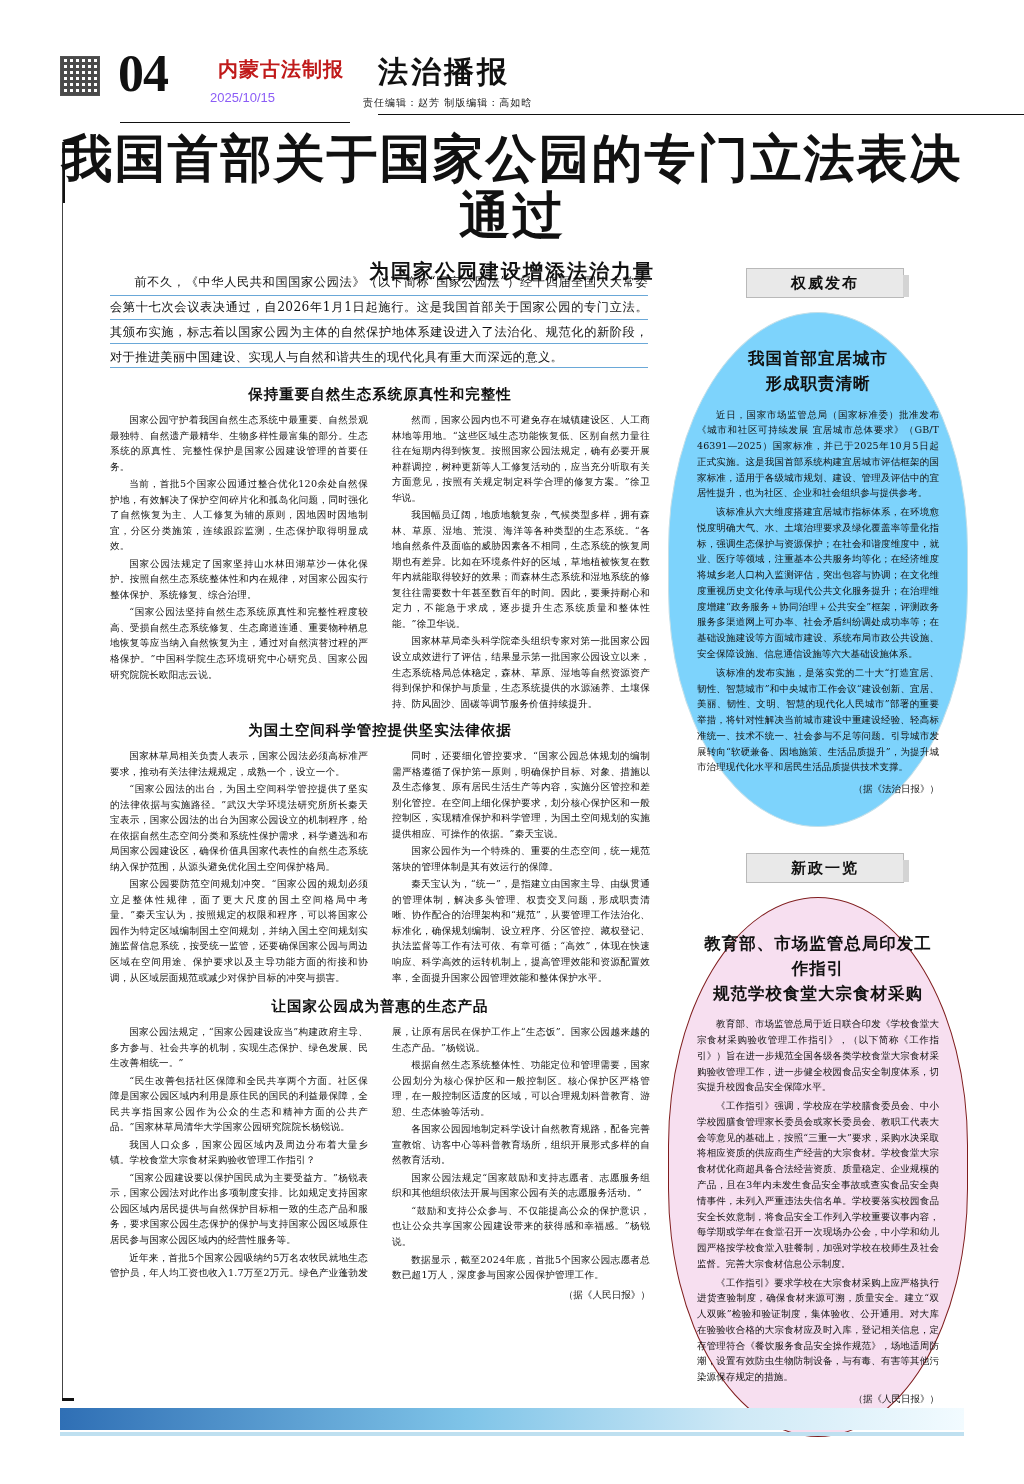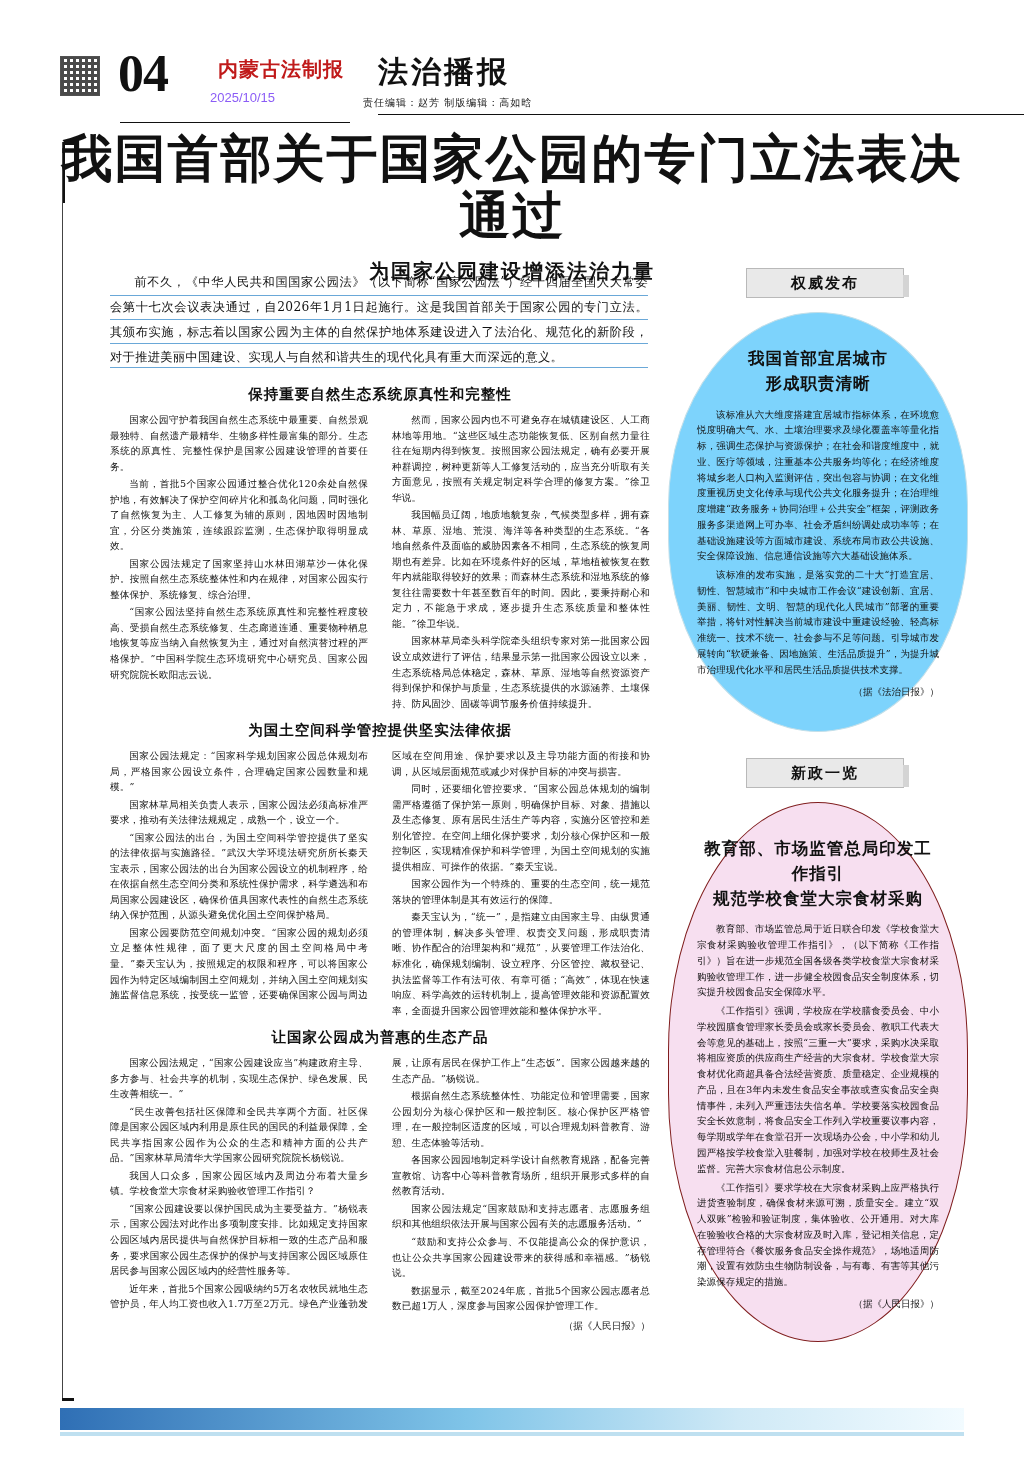--- a/index.html
+++ b/index.html
@@ -119,21 +119,20 @@
       <p>当前，首批5个国家公园通过整合优化120余处自然保护地，有效解决了保护空间碎片化和孤岛化问题，同时强化了自然恢复为主、人工修复为辅的原则，因地因时因地制宜，分区分类施策，连续跟踪监测，生态保护取得明显成效。</p>
       <p>国家公园法规定了国家坚持山水林田湖草沙一体化保护。按照自然生态系统整体性和内在规律，对国家公园实行整体保护、系统修复、综合治理。</p>
       <p>“国家公园法坚持自然生态系统原真性和完整性程度较高、受损自然生态系统修复、生态廊道连通、重要物种栖息地恢复等应当纳入自然恢复为主，通过对自然演替过程的严格保护。”中国科学院生态环境研究中心研究员、国家公园研究院院长欧阳志云说。</p>
       <p>然而，国家公园内也不可避免存在城镇建设区、人工商林地等用地。“这些区域生态功能恢复低、区别自然力量往往在短期内得到恢复。按照国家公园法规定，确有必要开展种群调控，树种更新等人工修复活动的，应当充分听取有关方面意见，按照有关规定制定科学合理的修复方案。”徐卫华说。</p>
       <p>我国幅员辽阔，地质地貌复杂，气候类型多样，拥有森林、草原、湿地、荒漠、海洋等各种类型的生态系统。“各地自然条件及面临的威胁因素各不相同，生态系统的恢复周期也有差异。比如在环境条件好的区域，草地植被恢复在数年内就能取得较好的效果；而森林生态系统和湿地系统的修复往往需要数十年甚至数百年的时间。因此，要秉持耐心和定力，不能急于求成，逐步提升生态系统质量和整体性能。”徐卫华说。</p>
       <p>国家林草局牵头科学院牵头组织专家对第一批国家公园设立成效进行了评估，结果显示第一批国家公园设立以来，生态系统格局总体稳定，森林、草原、湿地等自然资源资产得到保护和保护与质量，生态系统提供的水源涵养、土壤保持、防风固沙、固碳等调节服务价值持续提升。</p>
     </div>
 
     <div class="sec-title">为国土空间科学管控提供坚实法律依据</div>
     <div class="twocol">
-      <p>国家公园法规定：“国家科学规划国家公园总体规划布局，严格国家公园设立条件，合理确定国家公园数量和规模。”</p>
       <p>国家林草局相关负责人表示，国家公园法必须高标准严要求，推动有关法律法规规定，成熟一个，设立一个。</p>
       <p>“国家公园法的出台，为国土空间科学管控提供了坚实的法律依据与实施路径。”武汉大学环境法研究所所长秦天宝表示，国家公园法的出台为国家公园设立的机制程序，给在依据自然生态空间分类和系统性保护需求，科学遴选和布局国家公园建设区，确保价值具国家代表性的自然生态系统纳入保护范围，从源头避免优化国土空间保护格局。</p>
       <p>国家公园要防范空间规划冲突。“国家公园的规划必须立足整体性规律，面了更大尺度的国土空间格局中考量。”秦天宝认为，按照规定的权限和程序，可以将国家公园作为特定区域编制国土空间规划，并纳入国土空间规划实施监督信息系统，按受统一监管，还要确保国家公园与周边区域在空间用途、保护要求以及主导功能方面的衔接和协调，从区域层面规范或减少对保护目标的冲突与损害。</p>
       <p>同时，还要细化管控要求。“国家公园总体规划的编制需严格遵循了保护第一原则，明确保护目标、对象、措施以及生态修复、原有居民生活生产等内容，实施分区管控和差别化管控。在空间上细化保护要求，划分核心保护区和一般控制区，实现精准保护和科学管理，为国土空间规划的实施提供相应、可操作的依据。”秦天宝说。</p>
       <p>国家公园作为一个特殊的、重要的生态空间，统一规范落块的管理体制是其有效运行的保障。</p>
       <p>秦天宝认为，“统一”，是指建立由国家主导、由纵贯通的管理体制，解决多头管理、权责交叉问题，形成职责清晰、协作配合的治理架构和“规范”，从要管理工作法治化、标准化，确保规划编制、设立程序、分区管控、藏权登记、执法监督等工作有法可依、有章可循；“高效”，体现在快速响应、科学高效的运转机制上，提高管理效能和资源配置效率，全面提升国家公园管理效能和整体保护水平。</p>
     </div>
 
     <div class="sec-title">让国家公园成为普惠的生态产品</div>
     <div class="twocol">
@@ -154,20 +153,21 @@
   <div class="rail">
 
     <div class="tag">权威发布</div>
 
     <div class="bubble blue">
       <div class="bub-title">
         <div>我国首部宜居城市</div>
         <div>形成职责清晰</div>
       </div>
       <div class="bub-body">
+        <p>近日，国家市场监管总局（国家标准委）批准发布《城市和社区可持续发展 宜居城市总体要求》（GB/T 46391—2025）国家标准，并已于2025年10月5日起正式实施。这是我国首部系统构建宜居城市评估框架的国家标准，适用于各级城市规划、建设、管理及评估中的宜居性提升，也为社区、企业和社会组织参与提供参考。</p>
         <p>该标准从六大维度搭建宜居城市指标体系，在环境愈悦度明确大气、水、土壤治理要求及绿化覆盖率等量化指标，强调生态保护与资源保护；在社会和谐度维度中，就业、医疗等领域，注重基本公共服务均等化；在经济维度将城乡老人口构入监测评估，突出包容与协调；在文化维度重视历史文化传承与现代公共文化服务提升；在治理维度增建“政务服务＋协同治理＋公共安全”框架，评测政务服务多渠道网上可办率、社会矛盾纠纷调处成功率等；在基础设施建设等方面城市建设、系统布局市政公共设施、安全保障设施、信息通信设施等六大基础设施体系。</p>
         <p>该标准的发布实施，是落实党的二十大“打造宜居、韧性、智慧城市”和中央城市工作会议“建设创新、宜居、美丽、韧性、文明、智慧的现代化人民城市”部署的重要举措，将针对性解决当前城市建设中重建设经验、轻高标准统一、技术不统一、社会参与不足等问题。引导城市发展转向“软硬兼备、因地施策、生活品质提升”，为提升城市治理现代化水平和居民生活品质提供技术支撑。</p>
       </div>
       <div class="bub-src">（据《法治日报》）</div>
     </div>
 
     <div class="tag" style="margin-top:26px">新政一览</div>
 
     <div class="bubble pink">
       <div class="bub-title">

